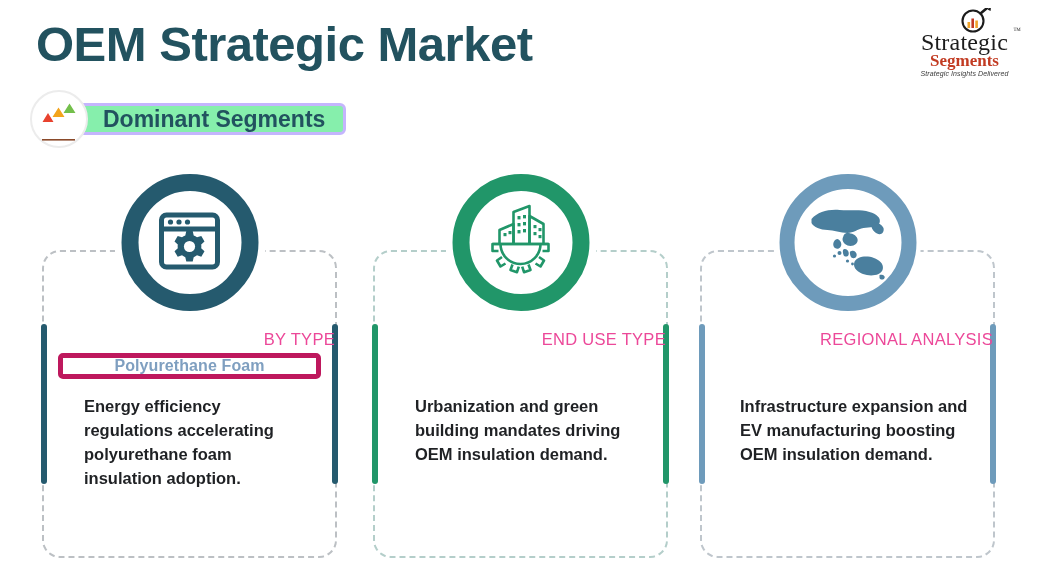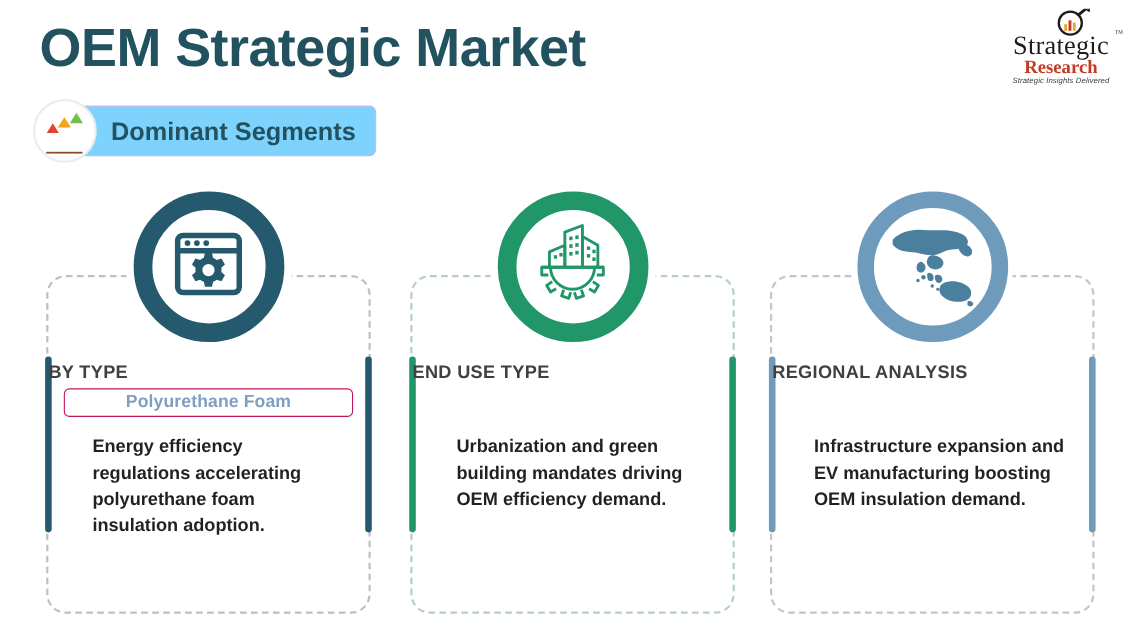--- a/index.html
+++ b/index.html
@@ -22,22 +22,22 @@
     display: flex; align-items: center; height: 44px;
   }
   .badge-circle {
     width: 58px; height: 58px; border-radius: 50%;
     background: #fff; border: 2px solid #ececec;
     display: flex; align-items: flex-end; justify-content: center;
     position: relative; z-index: 3;
   }
   .badge-chip {
     margin-left: -22px;
-    height: 46px; padding: 0 18px 0 34px;
-    border: 1px solid #c4b5fd; border-radius: 6px; background: #7dd3fc;
+    height: 32px; padding: 0 18px 0 34px;
+    border: 3px solid #c4b5fd; border-radius: 6px; background: #86efac;
     display: flex; align-items: center;
     font-size: 23px; font-weight: 700; color: #22525f;
     position: relative; z-index: 1; white-space: nowrap;
   }
 
   
   .logo { position: absolute; right: 10px; top: 8px; width: 125px; height: 70px; }
   .logo-main {
     position: absolute; left: 0; top: 22px; width: 125px;
     text-align: center; font-family: "Liberation Serif", serif;
@@ -80,26 +80,26 @@
     background: #fff;
     display: flex; align-items: center; justify-content: center;
     z-index: 5;
   }
   .circle.c1 { border: 17px solid #255a6e; }
   .circle.c2 { border: 17px solid #219669; }
   .circle.c3 { border: 15px solid #6e9bbb; }
 
   .card-head {
     position: absolute; top: 78px; left: 0; width: 100%;
-    text-align: left; font-size: 16.5px; font-weight: 700;
-    color: #404040; letter-spacing: .3px;
+    text-align: right; font-size: 16.5px; font-weight: 400;
+    color: #ec4899; letter-spacing: .3px;
   }
   .chip {
     position: absolute; top: 101px; left: 14px; right: 14px;
-    height: 26px; border: 1px solid #be185d; border-radius: 5px; background: #fff;
+    height: 26px; border: 5px solid #be185d; border-radius: 5px; background: #fff;
     display: flex; align-items: center; justify-content: center;
     font-size: 16px; font-weight: 700; letter-spacing: .1px;
   }
   .chip.c1 { color: #7f9fc0; }
   .chip.c2 { color: #1f4e63; }
   .chip.c3 { color: #5ec5e0; }
 
   .body {
     position: absolute; top: 142px; left: 40px; right: 22px;
     font-size: 16.5px; font-weight: 700; color: #1f2124; line-height: 1.46;
@@ -134,21 +134,21 @@
         <circle cx="15" cy="13" r="10.5" fill="none" stroke="#1c1c1c" stroke-width="2.1"></circle>
         <path d="M22.5 5.5 L31.5 -2" stroke="#1c1c1c" stroke-width="2.6" stroke-linecap="round"></path>
         <path d="M29.5 1.5 l3.5 -3 l-0.4 4.6 z" fill="#1c1c1c"></path>
         <rect x="9.5" y="14" width="2.6" height="6" fill="#f0a32a"></rect>
         <rect x="13.4" y="10.5" width="2.6" height="9.5" fill="#c23b22"></rect>
         <rect x="17.3" y="12.5" width="2.6" height="7.5" fill="#f0a32a"></rect>
       </svg>
     </span>
     <div class="logo-main">Strategic</div>
     <div class="logo-tm">™</div>
-    <div class="logo-sub">Research</div>
+    <div class="logo-sub">Segments</div>
     <div class="logo-tag">Strategic Insights Delivered</div>
   </div>
 
   <div class="cards">
 
     <div class="card c1">
       <div class="notch" style="width:150px;"></div>
       <div class="bar left" style="background:#255a6e;"></div>
       <div class="bar right" style="background:#255a6e;"></div>
 
@@ -205,21 +205,21 @@
             <g fill="none" stroke="#219669" stroke-width="2.6" stroke-linejoin="round">
               <path d="M19 44 h-6 v7 h6 M63 44 h6 v7 h-6"></path>
               <path d="M22.5 57 l-5 3.5 l3.5 6 l5 -3 M59.5 57 l5 3.5 l-3.5 6 l-5 -3"></path>
               <path d="M33 64.5 l-2 5.5 l6.5 2.2 l1.8 -5.5 M49 64.5 l2 5.5 l-6.5 2.2 l-1.8 -5.5"></path>
             </g>
           </svg>
         </span>
       </div>
 
       <div class="card-head">END USE TYPE</div>
-      <div class="body">Urbanization and green building mandates driving OEM efficiency demand.</div>
+      <div class="body">Urbanization and green building mandates driving OEM insulation demand.</div>
     </div>
 
     <div class="card c3">
       <div class="notch" style="width:145px;"></div>
       <div class="bar left" style="background:#6e9bbb;"></div>
       <div class="bar right" style="background:#6e9bbb;"></div>
 
       <div class="circle c3">
         <span>
           <svg width="88" height="84" viewBox="0 0 88 84" aria-hidden="true">

